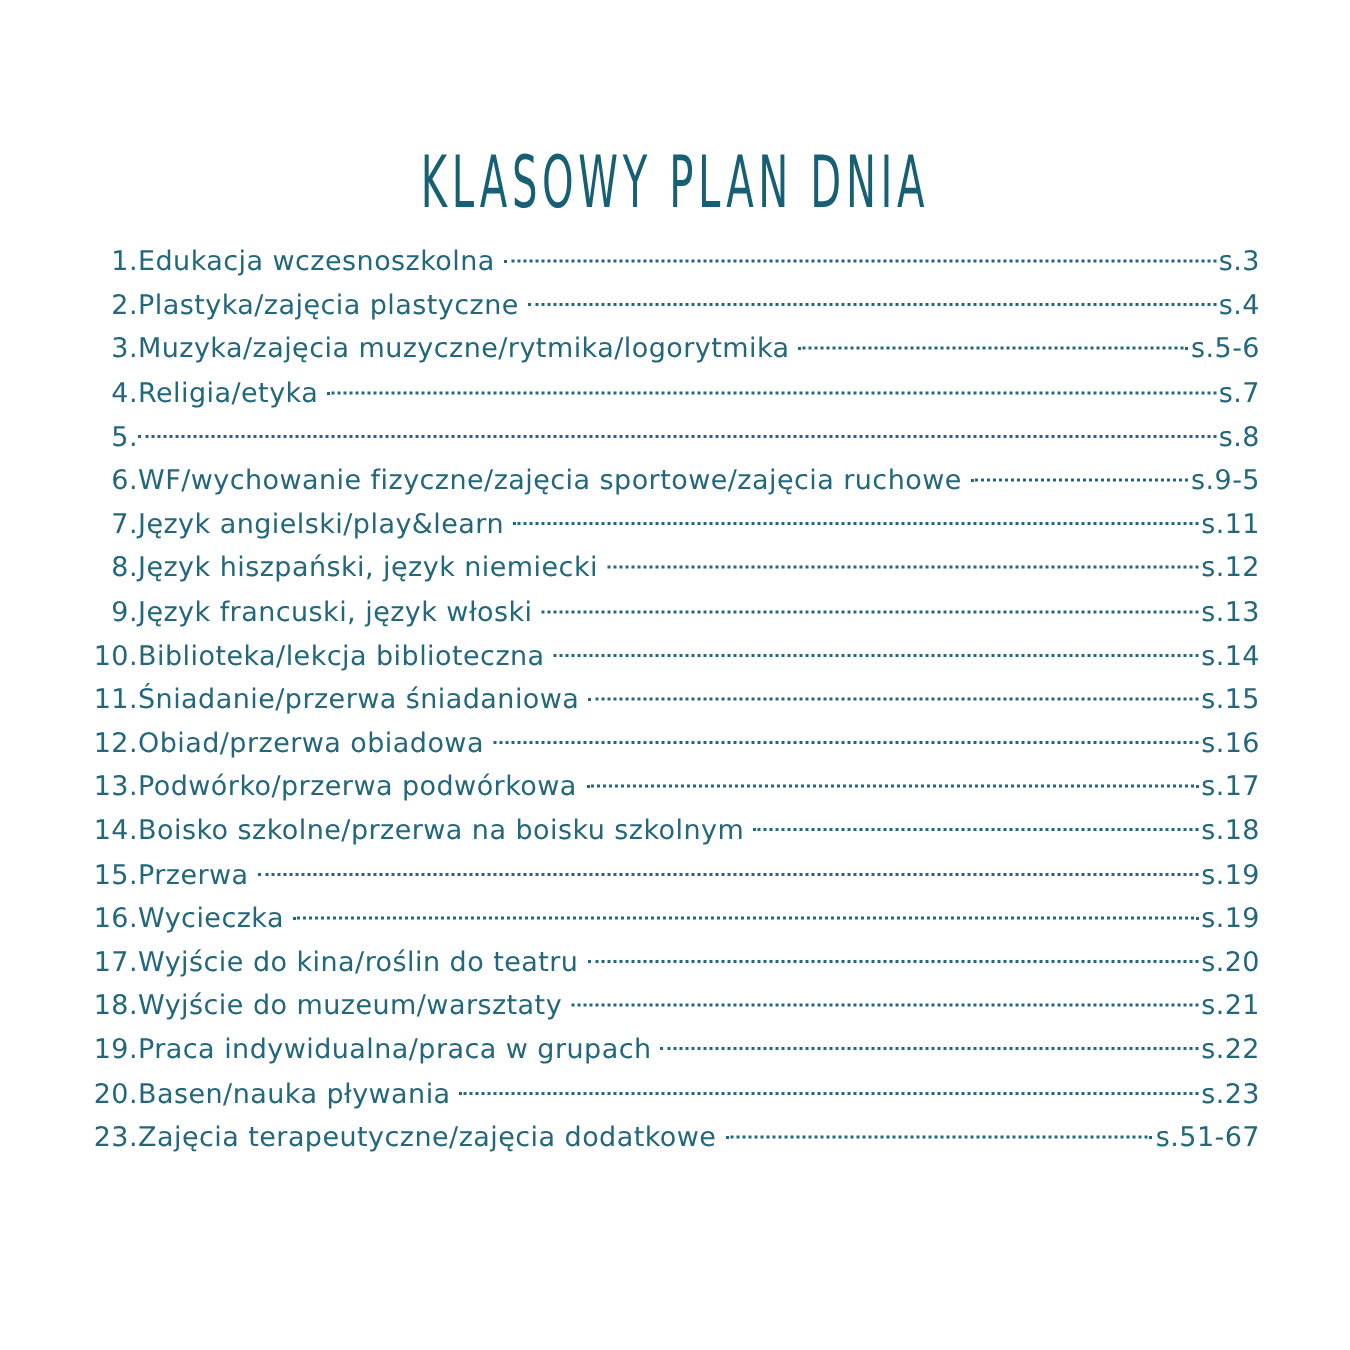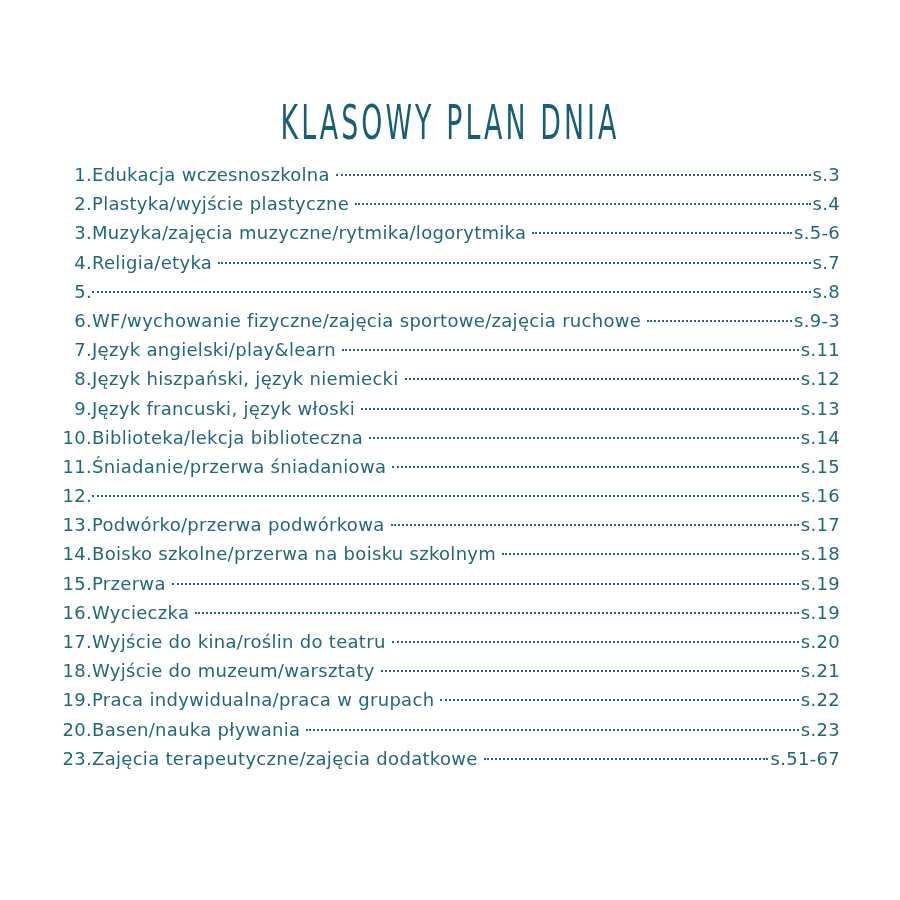--- a/index.html
+++ b/index.html
@@ -78,21 +78,21 @@
 
 <ul class="toc">
   <li class="toc-row">
       <span class="num">1.</span>
       <span class="label">Edukacja wczesnoszkolna</span>
       <span class="leader"></span>
       <span class="page">s.3</span>
     </li>
   <li class="toc-row">
       <span class="num">2.</span>
-      <span class="label">Plastyka/wyjście plastyczne</span>
+      <span class="label">Plastyka/zajęcia plastyczne</span>
       <span class="leader"></span>
       <span class="page">s.4</span>
     </li>
   <li class="toc-row">
       <span class="num">3.</span>
       <span class="label">Muzyka/zajęcia muzyczne/rytmika/logorytmika</span>
       <span class="leader"></span>
       <span class="page">s.5-6</span>
     </li>
   <li class="toc-row">
@@ -103,21 +103,21 @@
     </li>
   <li class="toc-row">
       <span class="num">5.</span>
       <span class="leader"></span>
       <span class="page">s.8</span>
     </li>
   <li class="toc-row">
       <span class="num">6.</span>
       <span class="label">WF/wychowanie fizyczne/zajęcia sportowe/zajęcia ruchowe</span>
       <span class="leader"></span>
-      <span class="page">s.9-3</span>
+      <span class="page">s.9-5</span>
     </li>
   <li class="toc-row">
       <span class="num">7.</span>
       <span class="label">Język angielski/play&amp;learn</span>
       <span class="leader"></span>
       <span class="page">s.11</span>
     </li>
   <li class="toc-row">
       <span class="num">8.</span>
       <span class="label">Język hiszpański, język niemiecki</span>
@@ -137,20 +137,21 @@
       <span class="page">s.14</span>
     </li>
   <li class="toc-row">
       <span class="num">11.</span>
       <span class="label">Śniadanie/przerwa śniadaniowa</span>
       <span class="leader"></span>
       <span class="page">s.15</span>
     </li>
   <li class="toc-row">
       <span class="num">12.</span>
+      <span class="label">Obiad/przerwa obiadowa</span>
       <span class="leader"></span>
       <span class="page">s.16</span>
     </li>
   <li class="toc-row">
       <span class="num">13.</span>
       <span class="label">Podwórko/przerwa podwórkowa</span>
       <span class="leader"></span>
       <span class="page">s.17</span>
     </li>
   <li class="toc-row">

